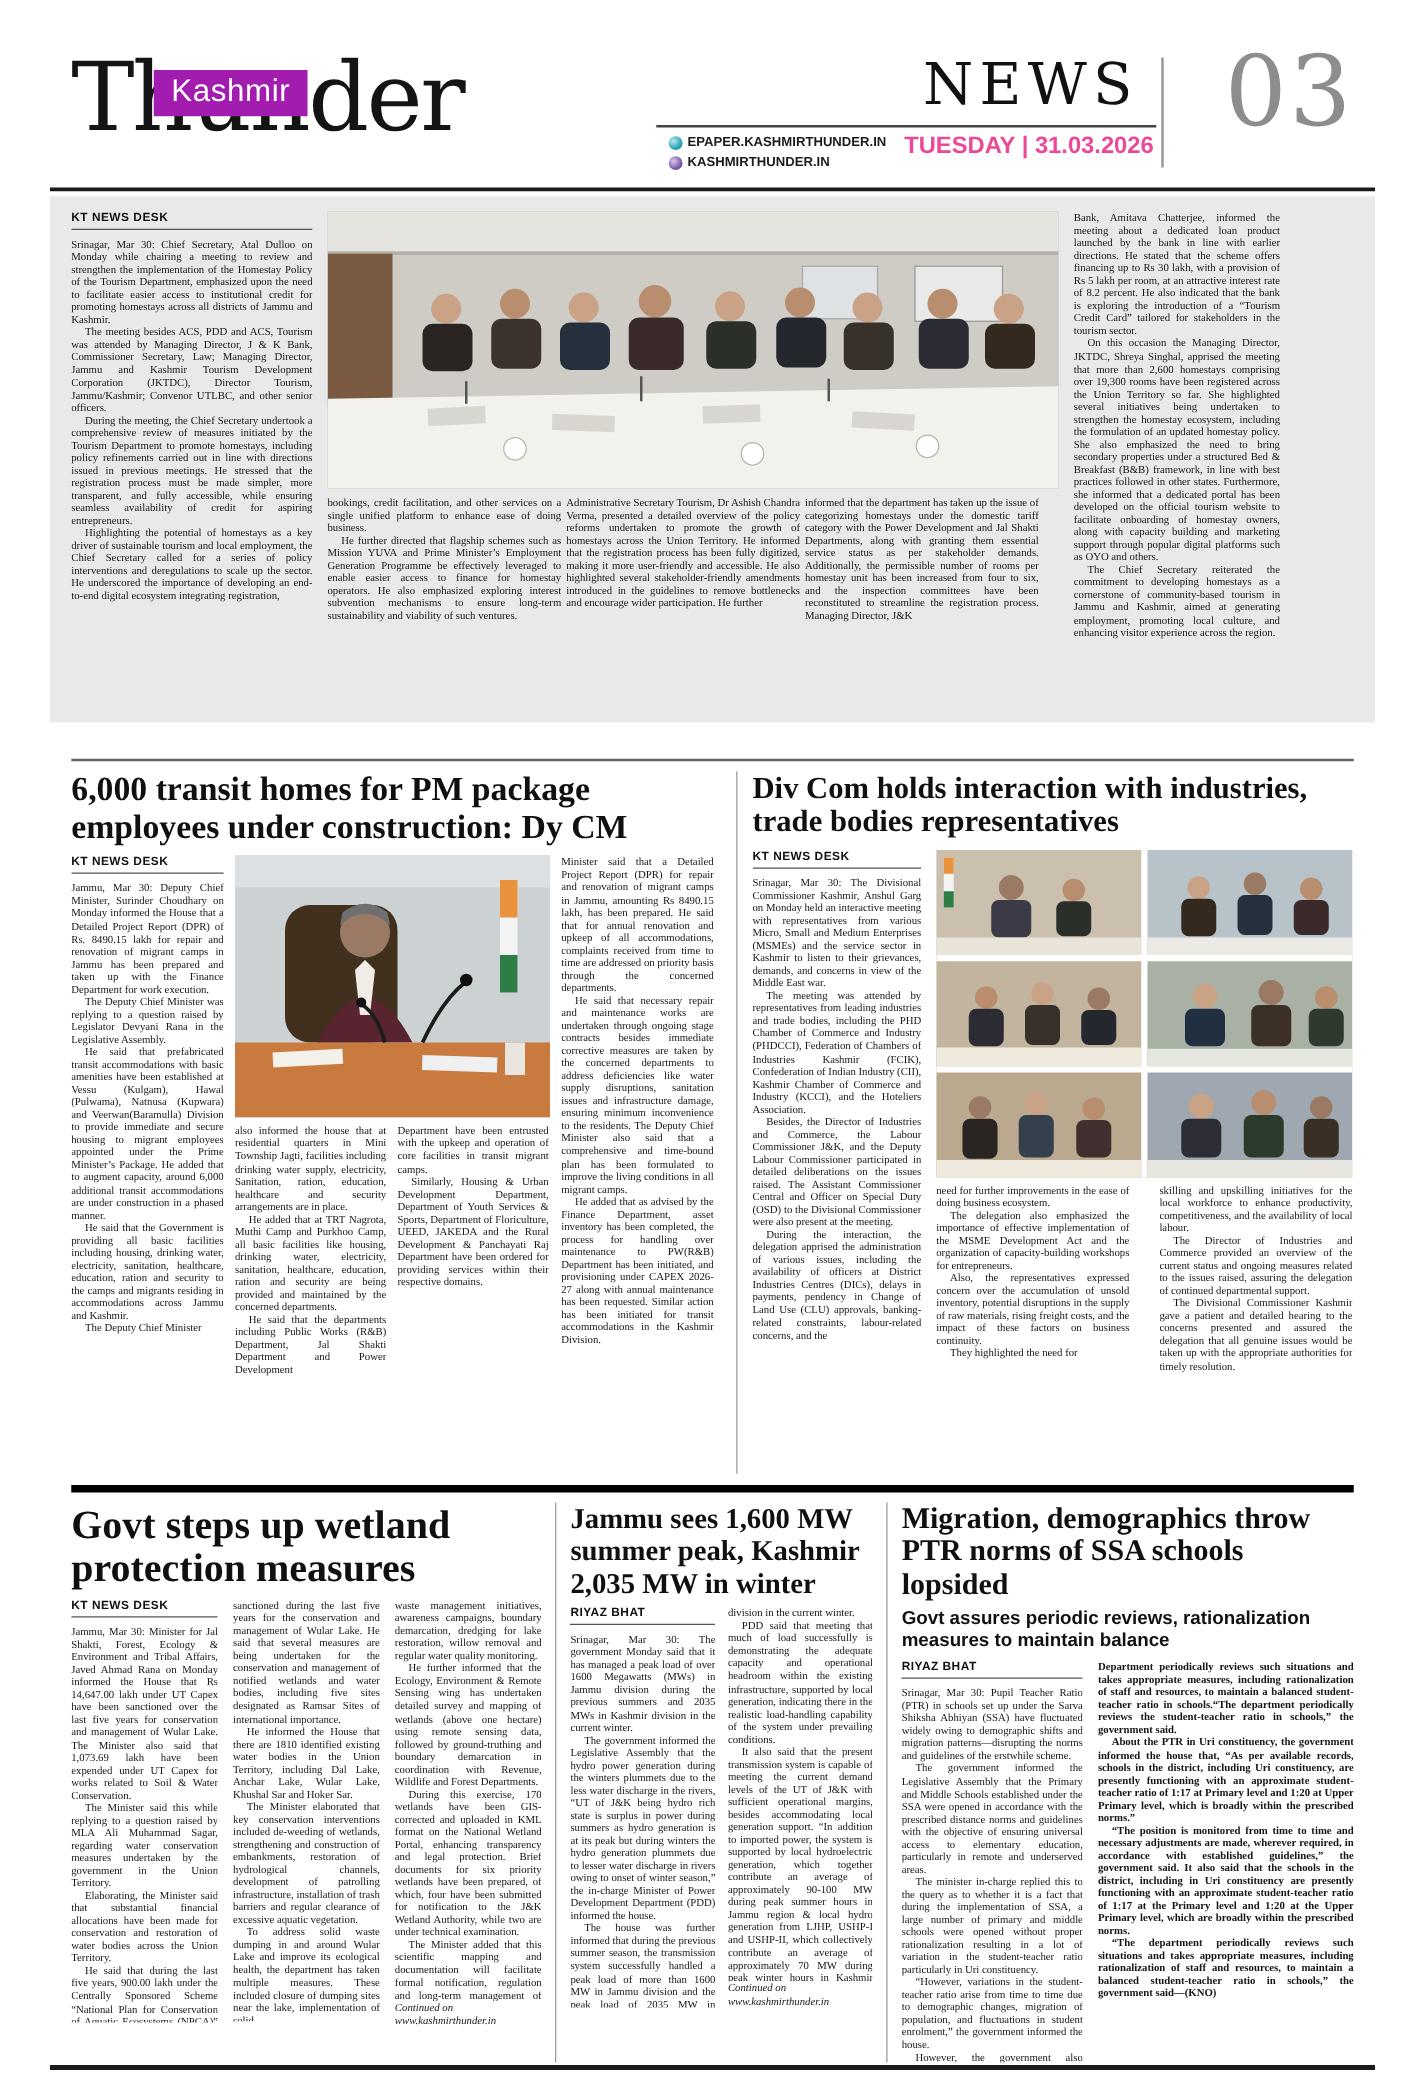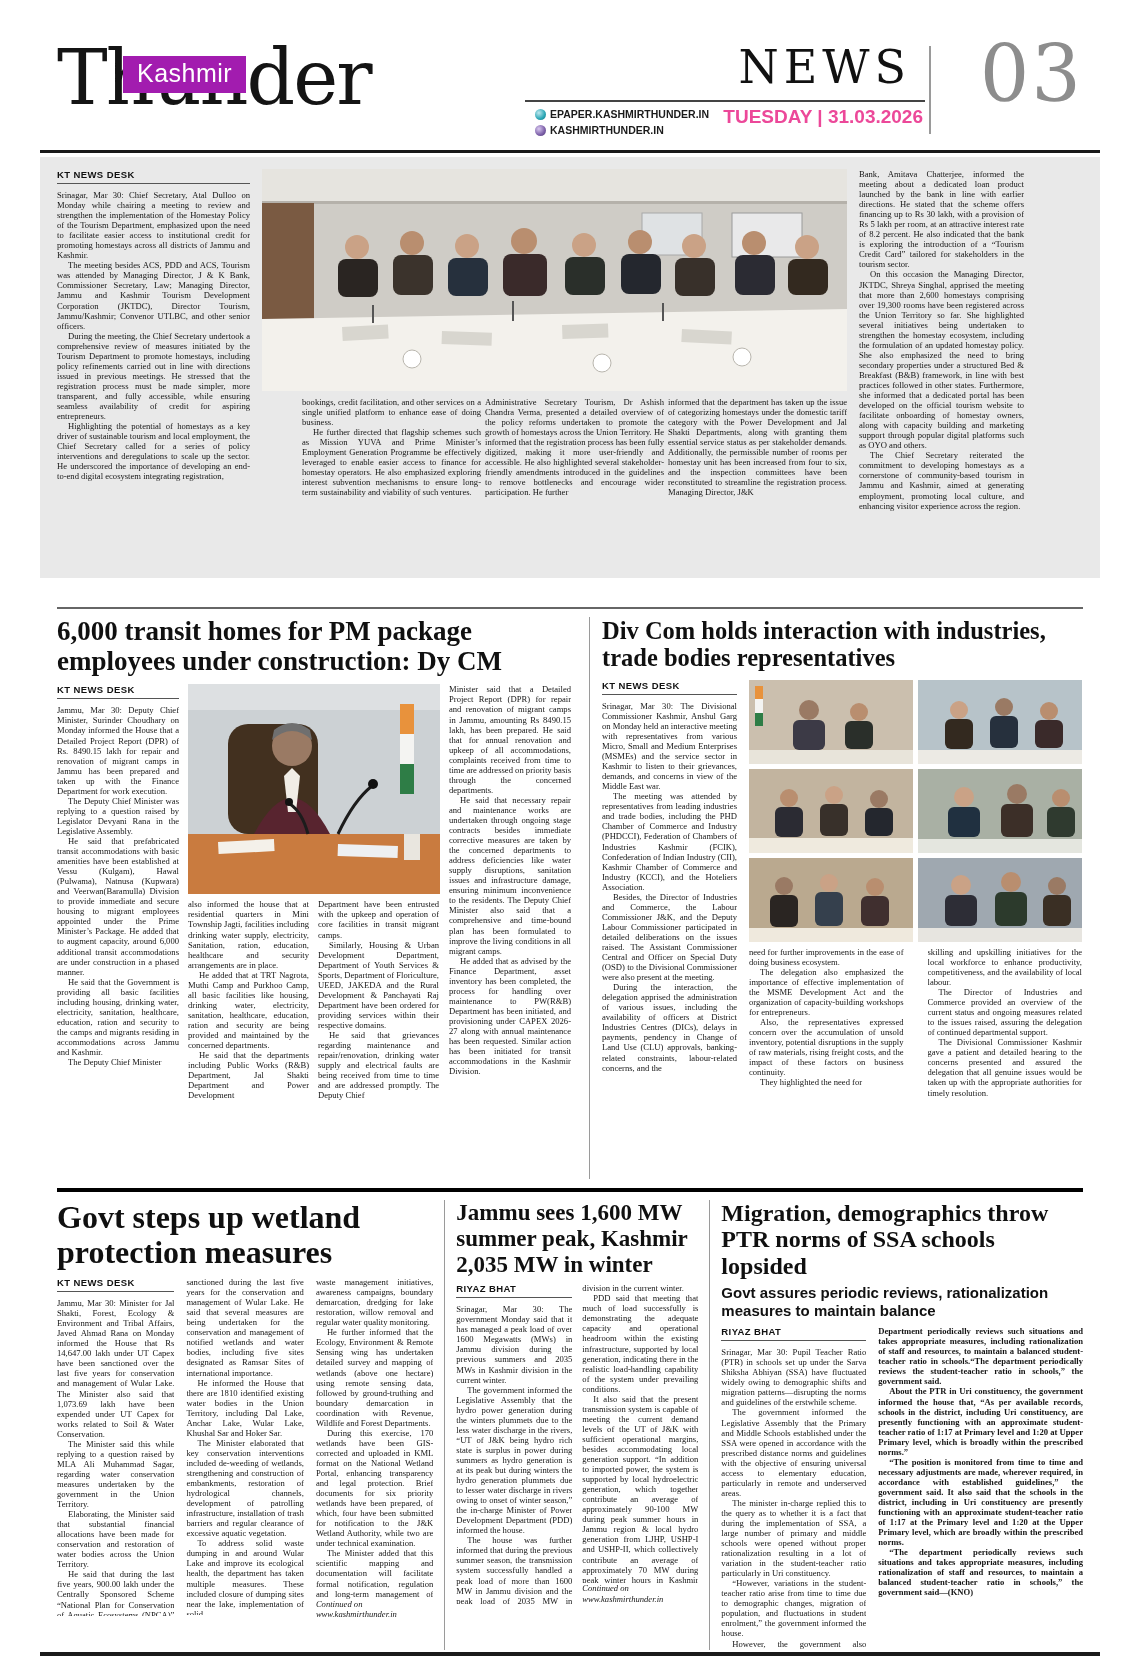--- a/index.html
+++ b/index.html
@@ -39,21 +39,21 @@
   .photo{margin:0;overflow:hidden;background:#ccc;}
   .photo svg{display:block;}
   
   .band{position:absolute;top:157px;left:40px;right:40px;height:421px;background:#e9e9e9;
         padding:4px 17px;box-sizing:border-box;overflow:hidden;}
   .a1-headline{font-size:40px;text-align:center;line-height:1.05;margin-top:2px;}
   .a1-body{display:flex;gap:12px;margin-top:8px;}
   .a1-c1{width:193px;height:352px;overflow:hidden;}
   .a1-mid{width:585px;}
   .a1-c5{width:165px;height:352px;overflow:hidden;}
-  .a1-midcols{display:flex;gap:4px;margin-top:6px;margin-left:40px;}
+  .a1-midcols{display:flex;gap:4px;margin-top:6px;}
   .a1-midcols .coltext{width:187px;height:122px;}
   
   .row2{position:absolute;top:607px;left:57px;width:1026px;height:572px;
         border-top:2px solid #666;padding-top:8px;box-sizing:border-box;display:flex;}
   .a2{width:520px;overflow:hidden;}
   .row2 .vdiv{margin:0 12px;}
   .a3{width:480px;overflow:hidden;}
   .a2-headline{font-size:27px;line-height:1.1;}
   .a3-headline{font-size:24.5px;line-height:1.12;}
   .a2-body{display:flex;gap:9px;margin-top:8px;}
@@ -61,21 +61,21 @@
   .a2-mid{width:252px;}
   .a2-midcols{display:flex;gap:9px;margin-top:5px;}
   .a2-midcols .coltext{width:121px;height:272px;}
   .a3-body{display:flex;gap:12px;margin-top:8px;}
   .a3-c1{width:135px;height:470px;overflow:hidden;}
   .a3-mid{width:333px;}
   .a3-midcols{display:flex;gap:24px;margin-top:5px;}
   .a3-midcols .coltext{width:162px;height:196px;}
   
   .row3{position:absolute;top:1188px;left:57px;width:1026px;height:462px;
-        border-top:4px solid #000000;padding-top:8px;box-sizing:border-box;display:flex;}
+        border-top:6px solid #000000;padding-top:8px;box-sizing:border-box;display:flex;}
   .a4{width:384px;overflow:hidden;}
   .row3 .vdiv{margin:0 11px;}
   .a5{width:247px;overflow:hidden;}
   .a6{width:369px;overflow:hidden;}
   .a4-headline{font-size:32px;line-height:1.08;}
   .a5-headline{font-size:23px;line-height:1.12;}
   .a6-headline{font-size:24px;line-height:1.1;}
   .a6-subhead{font-family:"Liberation Sans",sans-serif;font-weight:bold;font-size:15px;
       line-height:1.2;margin-top:5px;color:#111;}
   .a4-body{display:flex;gap:12px;margin-top:8px;}
@@ -237,21 +237,20 @@
           </figure>
           <div class="a2-midcols">
             <div class="coltext">
                 <p class="para">also informed the house that at residential quarters in Mini Township Jagti, facilities including drinking water supply, electricity, Sanitation, ration, education, healthcare and security arrangements are in place.</p>
                 <p class="para">He added that at TRT Nagrota, Muthi Camp and Purkhoo Camp, all basic facilities like housing, drinking water, electricity, sanitation, healthcare, education, ration and security are being provided and maintained by the concerned departments.</p>
                 <p class="para">He said that the departments including Public Works (R&amp;B) Department, Jal Shakti Department and Power Development</p>
               </div>
             <div class="coltext">
                 <p class="para">Department have been entrusted with the upkeep and operation of core facilities in transit migrant camps.</p>
                 <p class="para">Similarly, Housing &amp; Urban Development Department, Department of Youth Services &amp; Sports, Department of Floriculture, UEED, JAKEDA and the Rural Development &amp; Panchayati Raj Department have been ordered for providing services within their respective domains.</p>
-                <p class="para">He said that grievances regarding maintenance and repair/renovation, drinking water supply and electrical faults are being received from time to time and are addressed promptly. The Deputy Chief</p>
               </div>
           </div>
         </div>
         <div class="a2-c coltext" style="height:492px">
             <p class="para">Minister said that a Detailed Project Report (DPR) for repair and renovation of migrant camps in Jammu, amounting Rs 8490.15 lakh, has been prepared. He said that for annual renovation and upkeep of all accommodations, complaints received from time to time are addressed on priority basis through the concerned departments.</p>
             <p class="para">He said that necessary repair and maintenance works are undertaken through ongoing stage contracts besides immediate corrective measures are taken by the concerned departments to address deficiencies like water supply disruptions, sanitation issues and infrastructure damage, ensuring minimum inconvenience to the residents. The Deputy Chief Minister also said that a comprehensive and time-bound plan has been formulated to improve the living conditions in all migrant camps.</p>
             <p class="para">He added that as advised by the Finance Department, asset inventory has been completed, the process for handling over maintenance to PW(R&amp;B) Department has been initiated, and provisioning under CAPEX 2026-27 along with annual maintenance has been requested. Similar action has been initiated for transit accommodations in the Kashmir Division.</p>
           </div>
       </div>
     </section>

